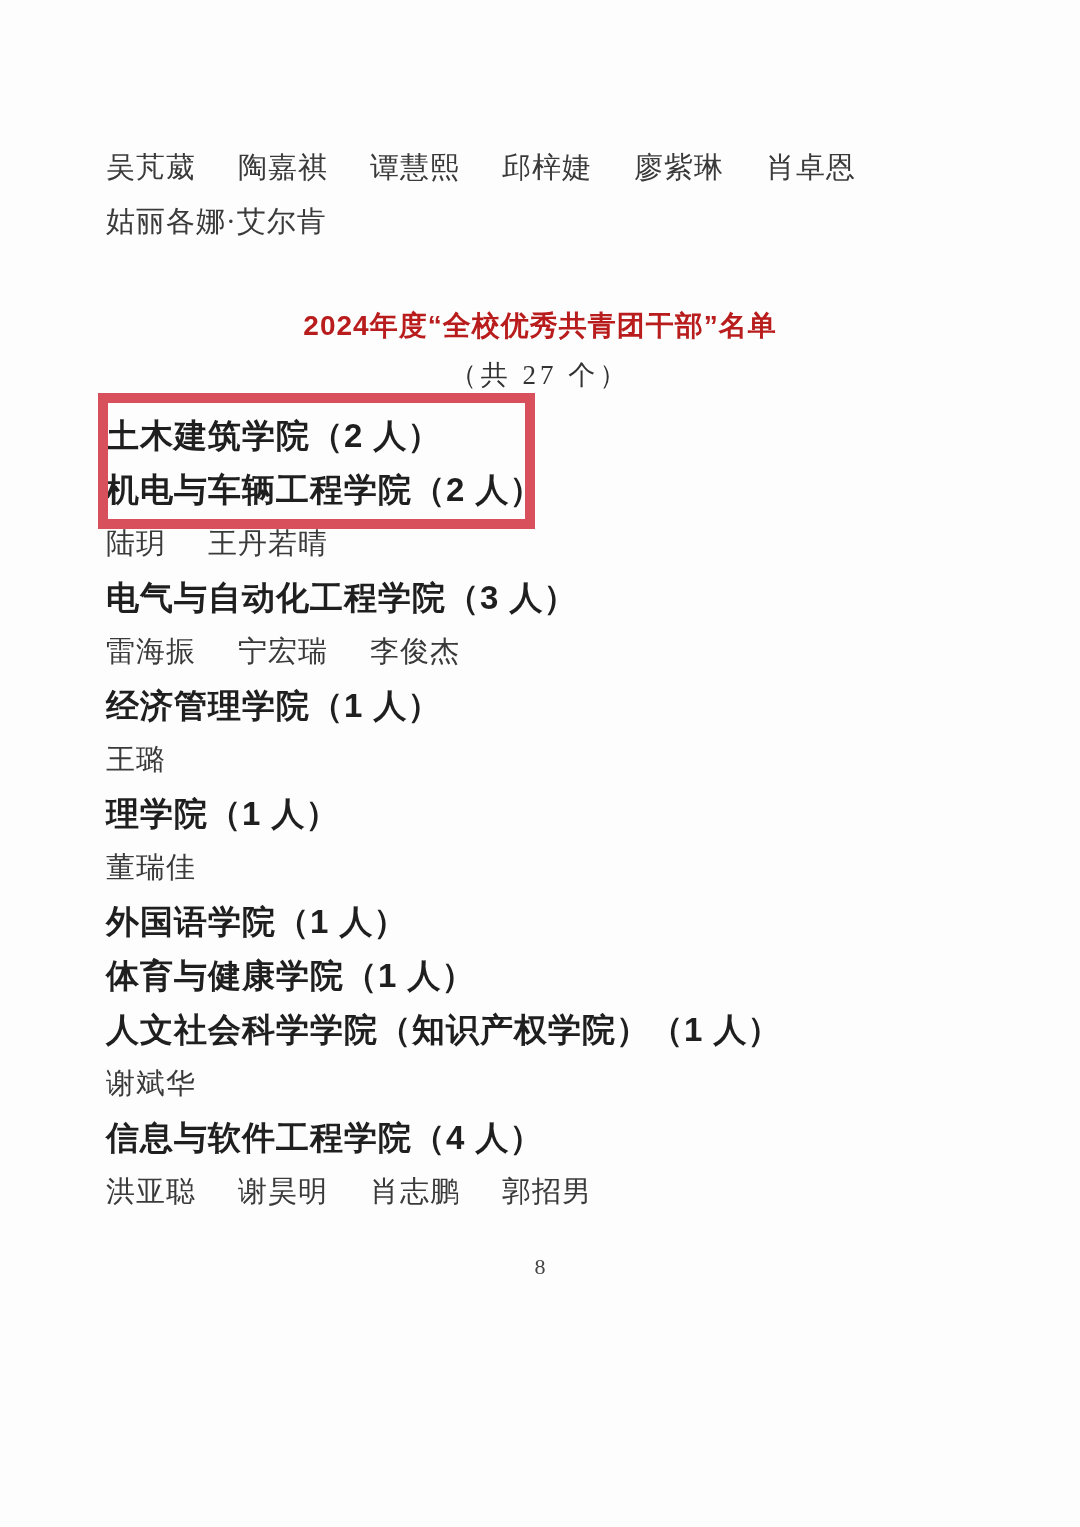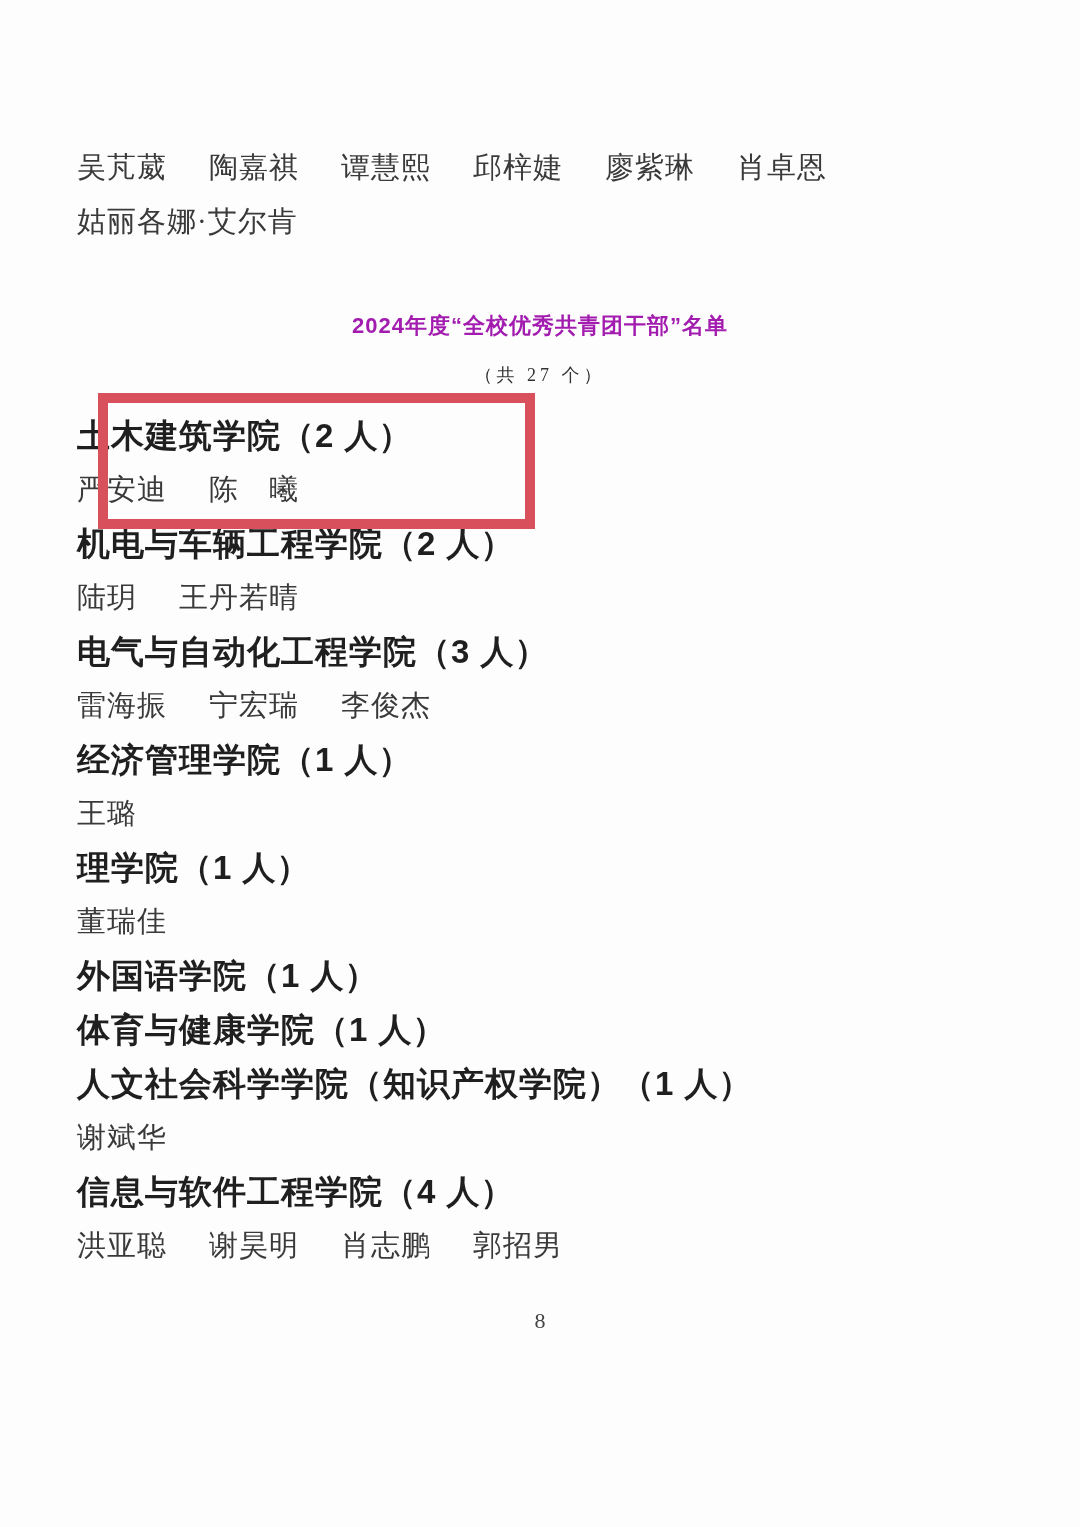--- a/index.html
+++ b/index.html
@@ -13,40 +13,40 @@
     color: #2b2b2b;
     font-family: "Liberation Serif", serif;
     overflow: hidden;
   }
   .content { padding-top: 141px; }
   .line {
     height: 54px;
     display: flex;
     align-items: center;
   }
-  .indent { padding-left: 77px; }
+  .indent { padding-left: 106px; }
   .names-row {
     gap: 42px;
     font-size: 29px;
     color: #3a3a3a;
     letter-spacing: 1px;
   }
   .doc-title {
     justify-content: center;
     margin-top: 50px;
     font-family: "Liberation Sans", sans-serif;
     font-weight: 700;
-    font-size: 22px;
-    color: #a21caf;
+    font-size: 28px;
+    color: #b91c1c;
     letter-spacing: 1px;
   }
   .doc-subtitle {
     height: 44px;
     justify-content: center;
-    font-size: 18px;
+    font-size: 27px;
     color: #333333;
     letter-spacing: 4px;
   }
   .sections { margin-top: 12px; }
   .college {
     font-family: "Liberation Sans", sans-serif;
     font-weight: 700;
     font-size: 33px;
     color: #1f1f1f;
     letter-spacing: 1px;
@@ -90,24 +90,20 @@
       <span>姑丽各娜·艾尔肯</span>
     </div>
 
     <h1 class="line doc-title">2024年度“全校优秀共青团干部”名单</h1>
     <div class="line doc-subtitle">（共 27 个）</div>
 
     <div class="sections">
 
       <div class="section">
         <div class="line indent college">土木建筑学院（2 人）</div>
-        <div class="line indent names-row">
-          <span>严安迪</span>
-          <span>陈　曦</span>
-        </div>
       </div>
 
       <div class="section">
         <div class="line indent college">机电与车辆工程学院（2 人）</div>
         <div class="line indent names-row">
           <span>陆玥</span>
           <span>王丹若晴</span>
         </div>
       </div>
 

